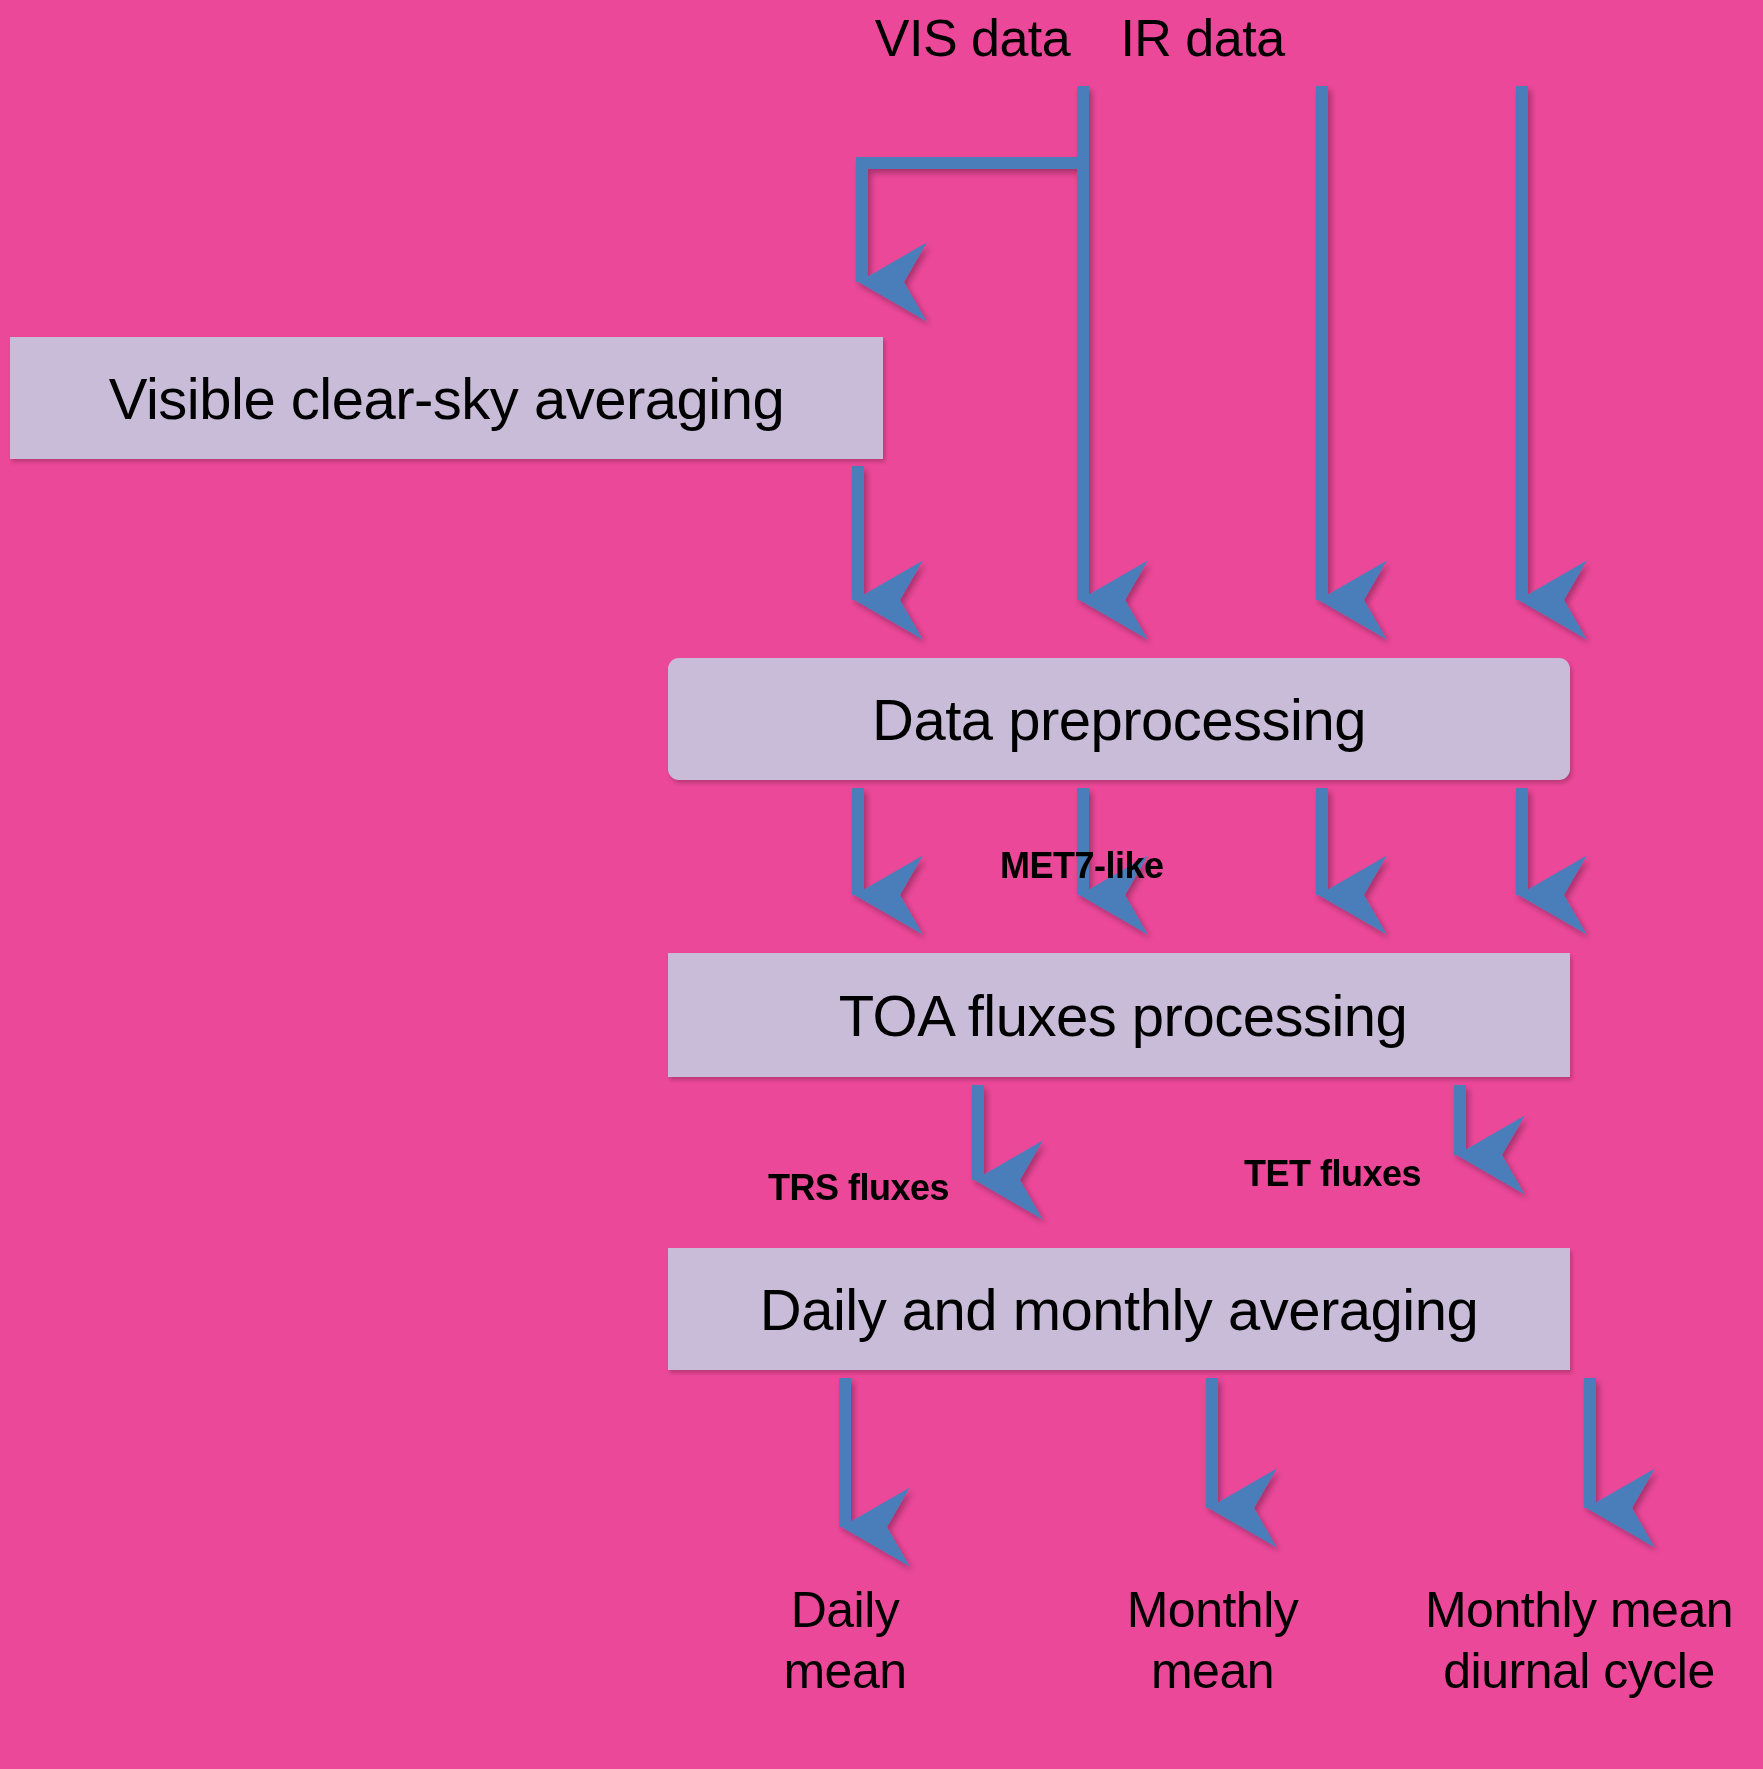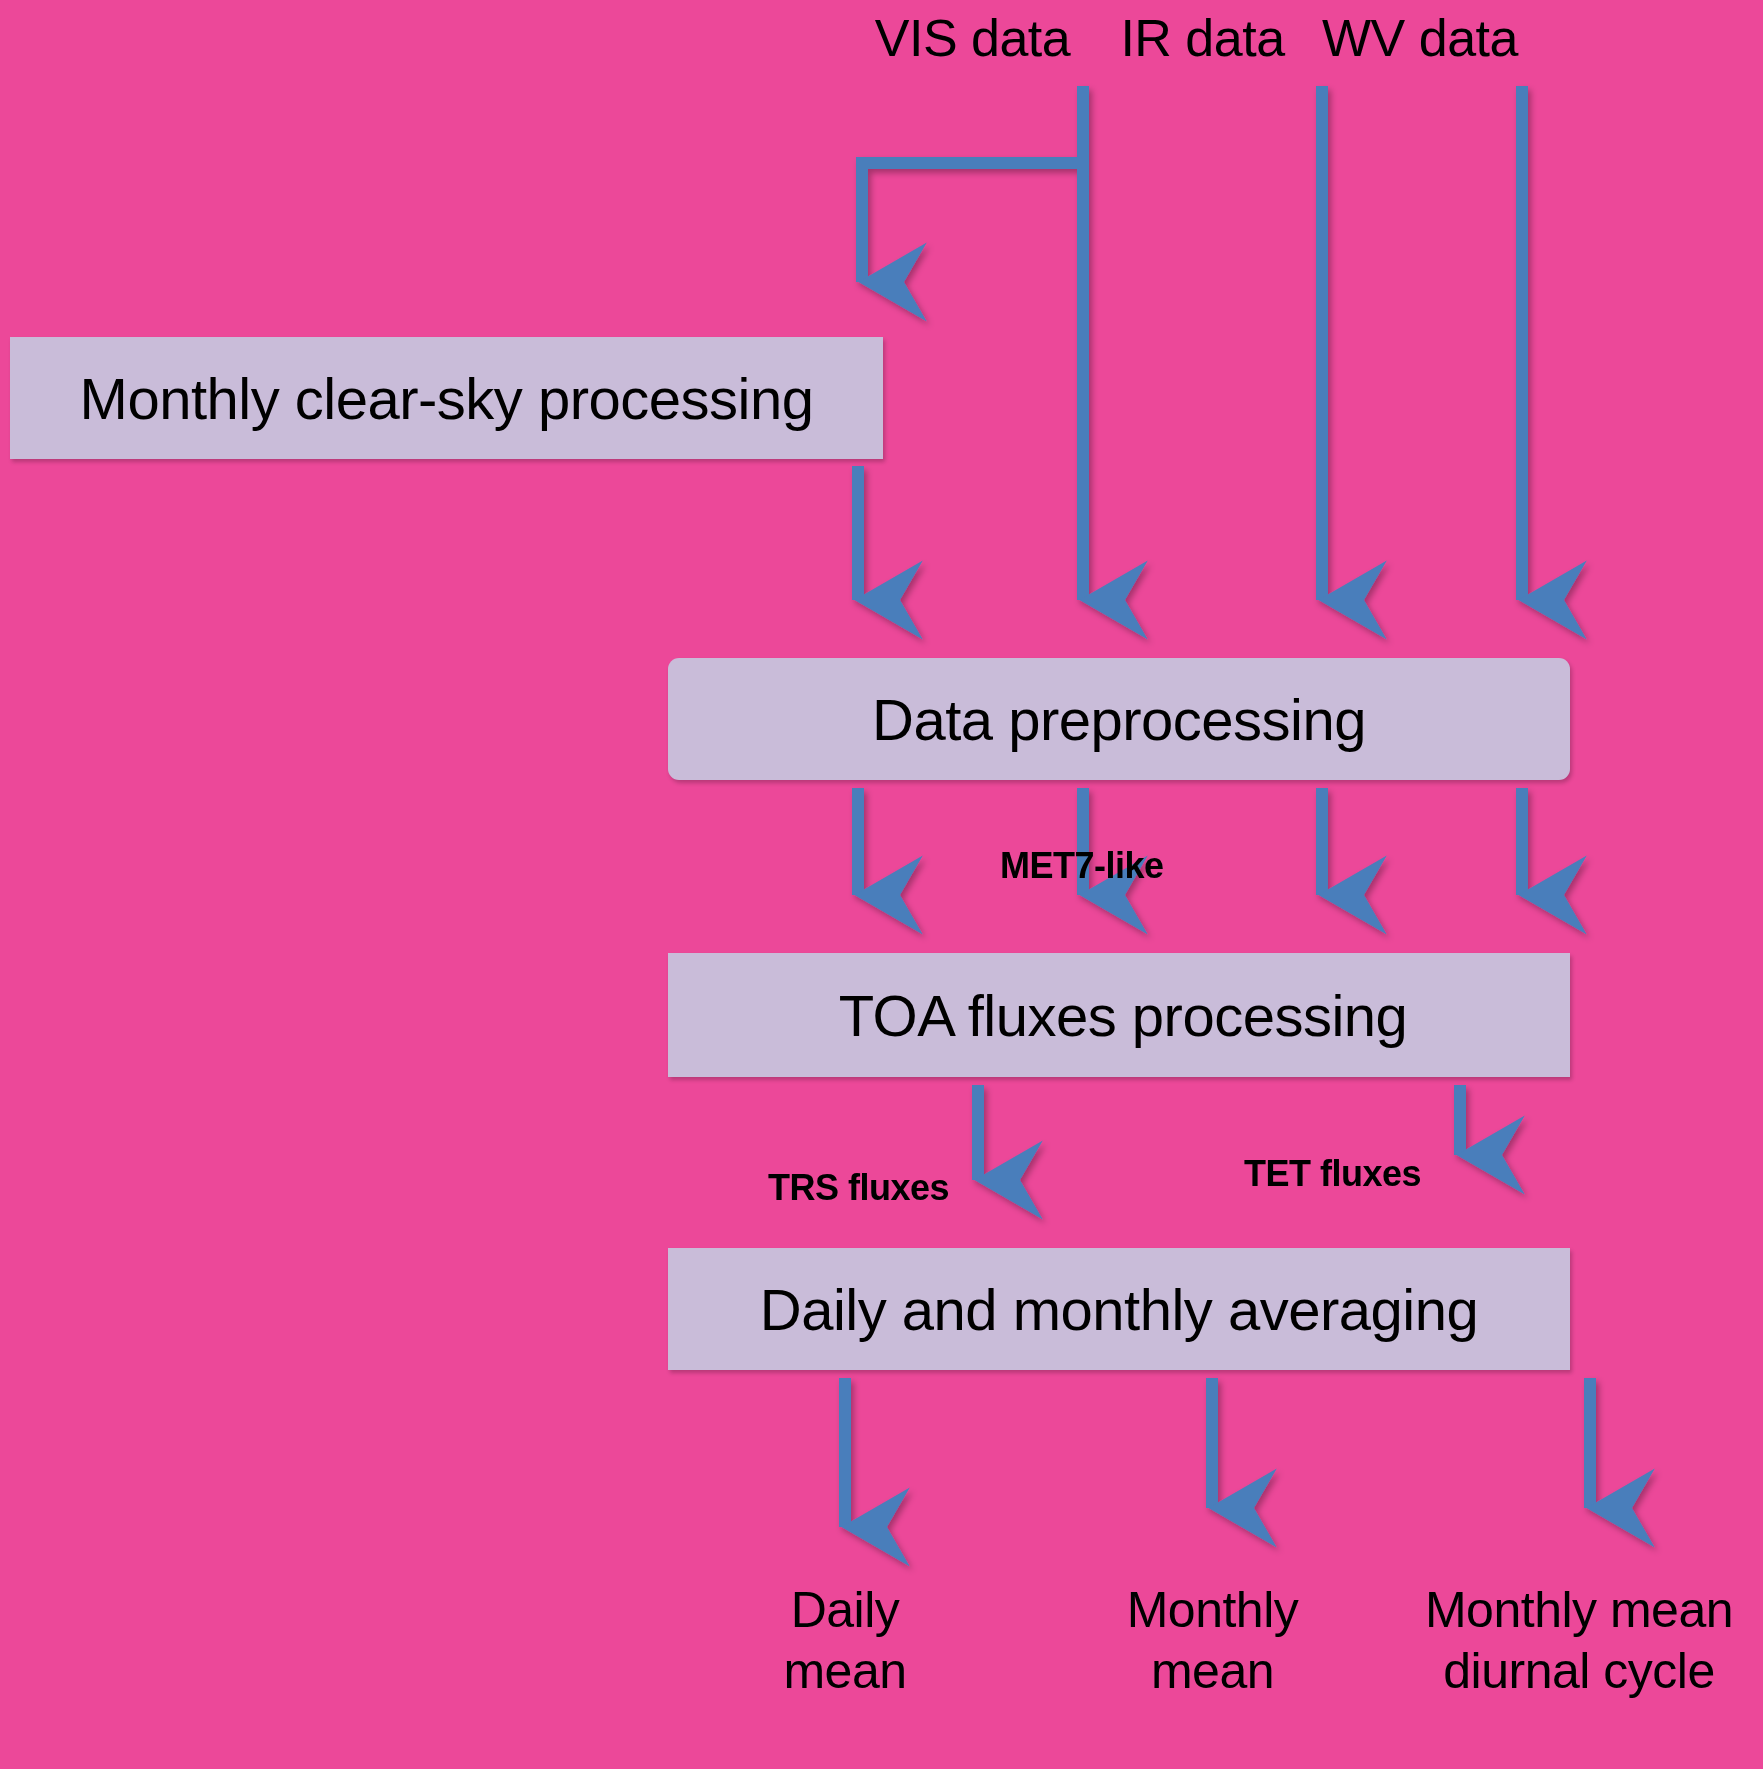--- a/index.html
+++ b/index.html
@@ -105,23 +105,22 @@
       <path d="M 845,1378 L 845,1527" marker-end="url(#arrowhead)"></path>
       <path d="M 1212,1378 L 1212,1508" marker-end="url(#arrowhead)"></path>
       <path d="M 1590,1378 L 1590,1508" marker-end="url(#arrowhead)"></path>
     </g>
   </svg>
 
   <div class="src-label" style="left:860px; top:8px; width:225px;">VIS data</div>
 
   <div class="src-label" style="left:1100px; top:8px; width:205px;">IR data</div>
 
-  <div class="src-label" style="left:1305px; top:8px; width:230px;">WV data</div>
 
-  <div class="proc-box" style="left:10px; top:337px; width:873px; height:122px; font-size:58px;">Monthly clear-sky processing</div>
+  <div class="proc-box" style="left:10px; top:337px; width:873px; height:122px; font-size:58px;">Visible clear-sky averaging</div>
 
   <div class="proc-box" style="left:668px; top:658px; width:902px; height:122px; font-size:58px;border-radius:11px;">Data preprocessing</div>
 
   <div class="proc-box" style="left:668px; top:953px; width:902px; height:124px; font-size:58px;padding-left:8px;">TOA fluxes processing</div>
 
   <div class="proc-box" style="left:668px; top:1248px; width:902px; height:122px; font-size:58px;">Daily and monthly averaging</div>
 
   <div class="flux-label" style="left:1000px; top:845px;">MET7-like</div>
 
   <div class="flux-label" style="left:768px; top:1167px;text-align:center;">TRS fluxes</div>

